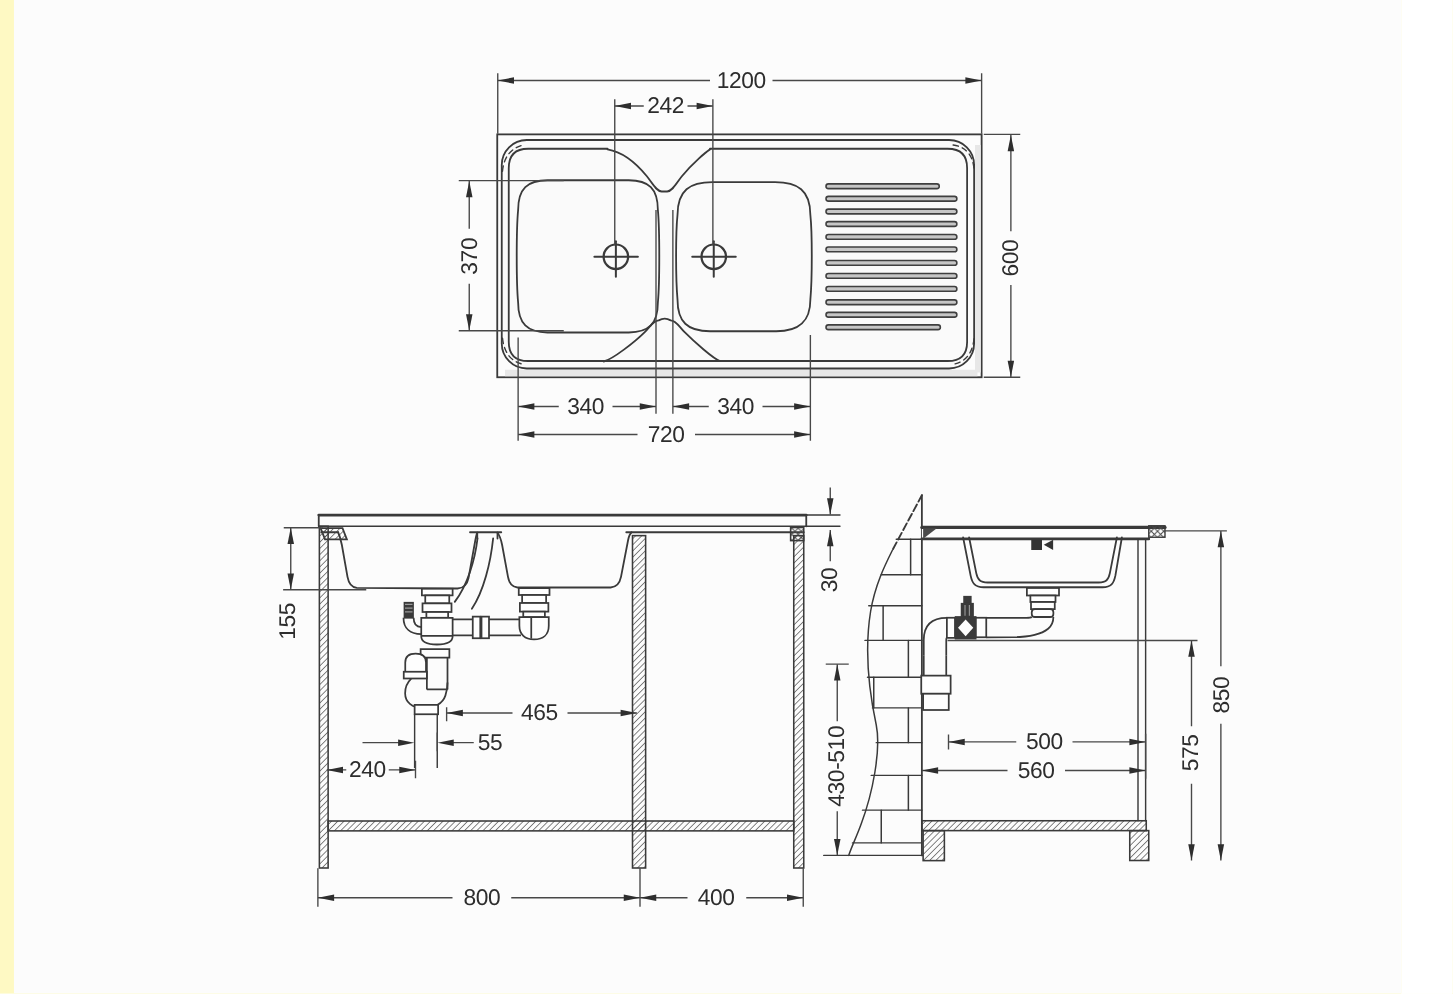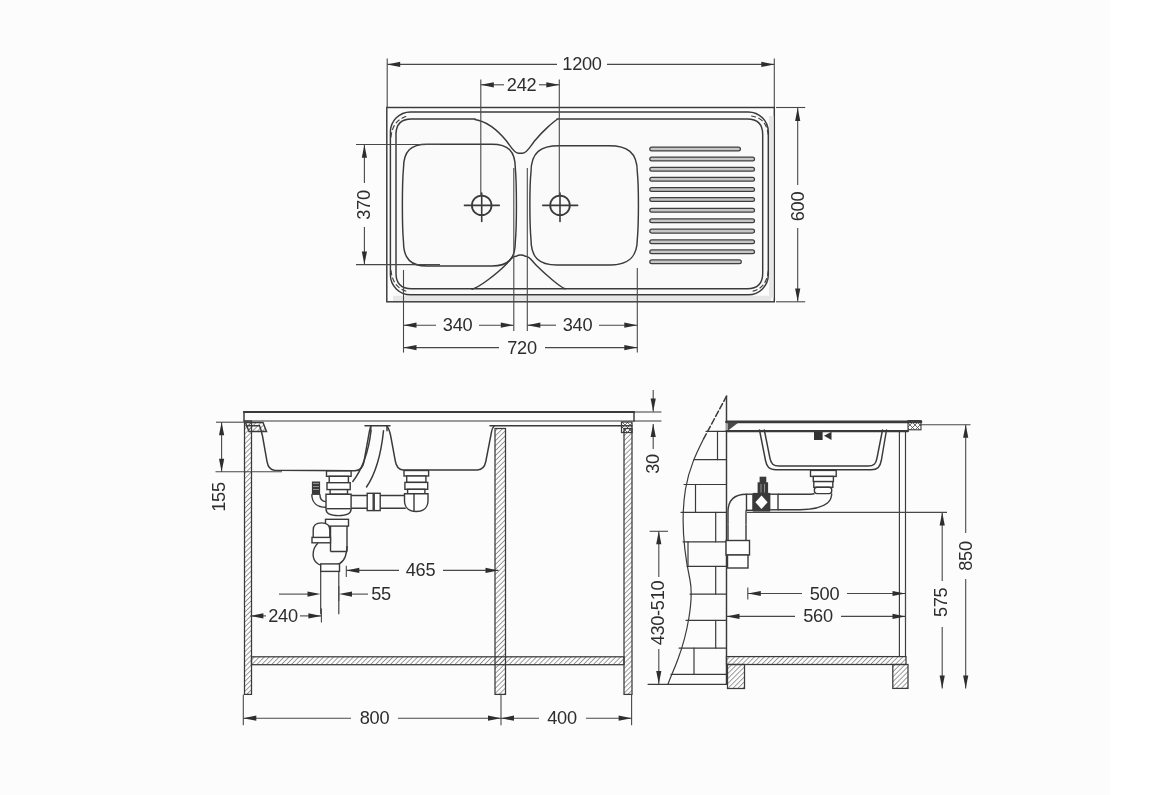--- a/index.html
+++ b/index.html
@@ -1,16 +1,16 @@
 <!DOCTYPE html>
 <html><head>
 <meta charset="utf-8">
 <style>
   html,body{margin:0;padding:0;background:#ffffff;}
-  .page{width:1110px;height:795px;position:relative;background:#b91c1c;overflow:hidden;}
+  .page{width:1110px;height:795px;position:relative;background:#fef9c3;overflow:hidden;padding-left:11px;}
   svg{display:block;filter:blur(0.45px);}
   text{font-family:"Liberation Sans",sans-serif;fill:#2d2d2d;}
 </style>
 </head>
 <body>
 <div class="page">
 <svg width="1162" height="795" viewBox="0 0 1162 795">
 <defs>
   <pattern id="hatch" width="3.5" height="3.5" patternUnits="userSpaceOnUse" patternTransform="rotate(45)">
     <line x1="0" y1="0" x2="0" y2="3.5" stroke="#474747" stroke-width="1.05"></line>

